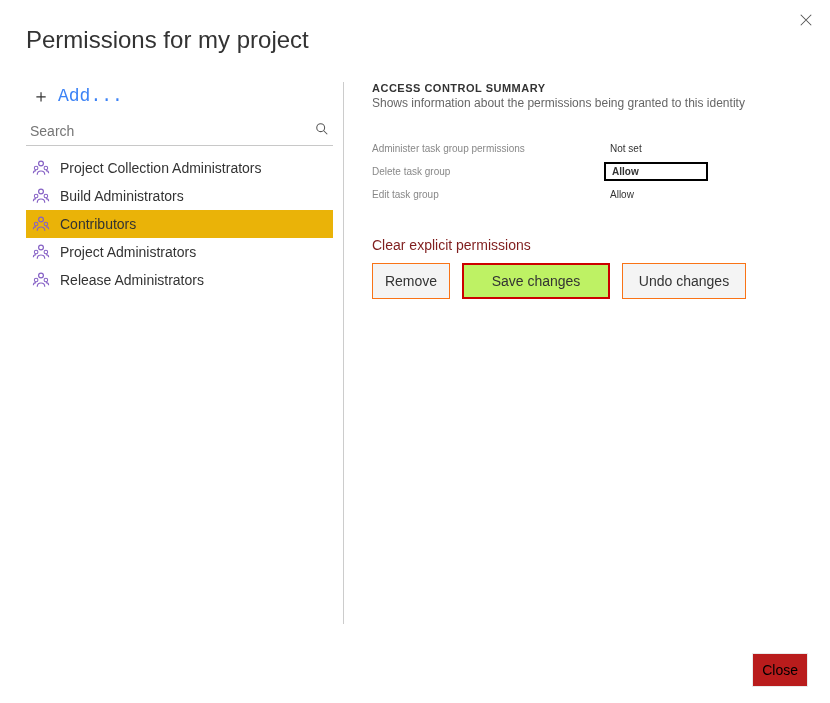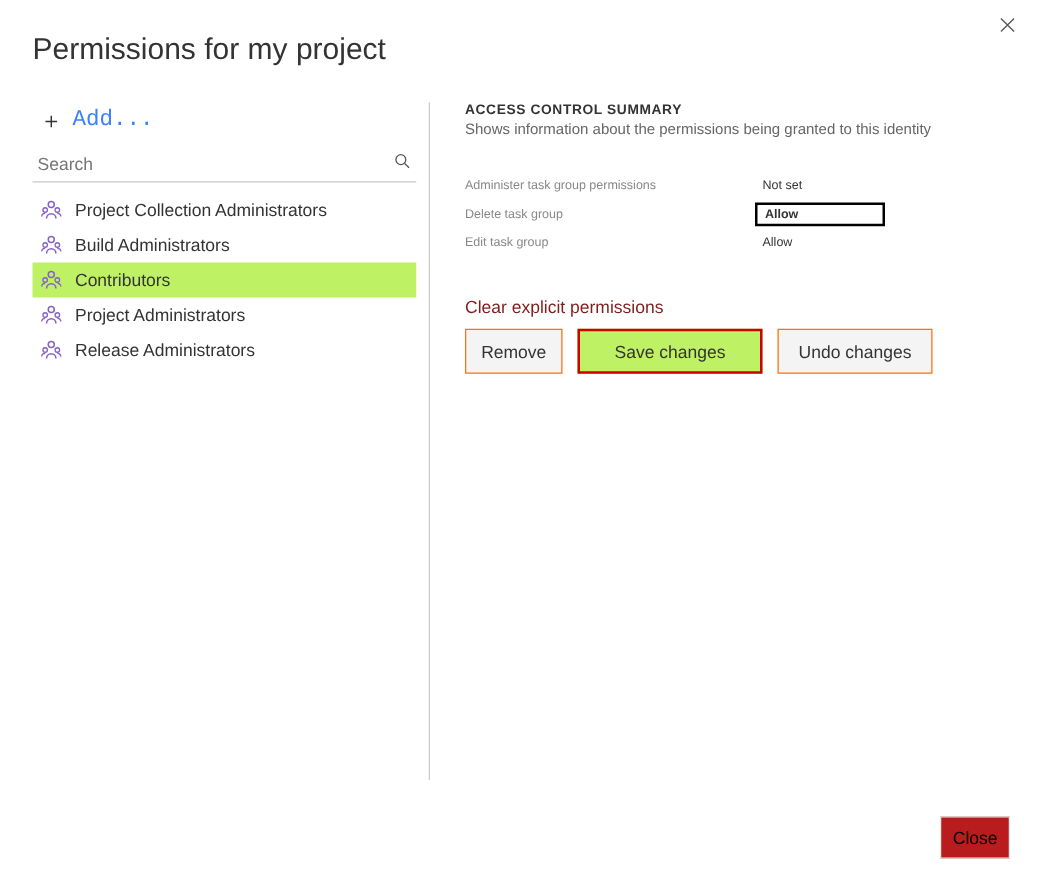--- a/index.html
+++ b/index.html
@@ -62,21 +62,21 @@
     .search-icon { color: #555; font-size: 14px; }
     .group-list { list-style: none; }
     .group-item {
       display: flex; align-items: center;
       gap: 10px;
       padding: 5px 6px;
       font-size: 14px;
       cursor: pointer;
       border-radius: 0;
     }
-    .group-item.selected { background: #bef264; }
+    .group-item.selected { background: #eab308; }
     .group-icon {
       width: 18px; height: 18px;
       display: flex; align-items: center; justify-content: center;
       flex-shrink: 0;
     }
     .group-icon svg { width: 18px; height: 18px; }
     .group-label { color: #333; }
 
     .right-pane {
       flex: 1;

